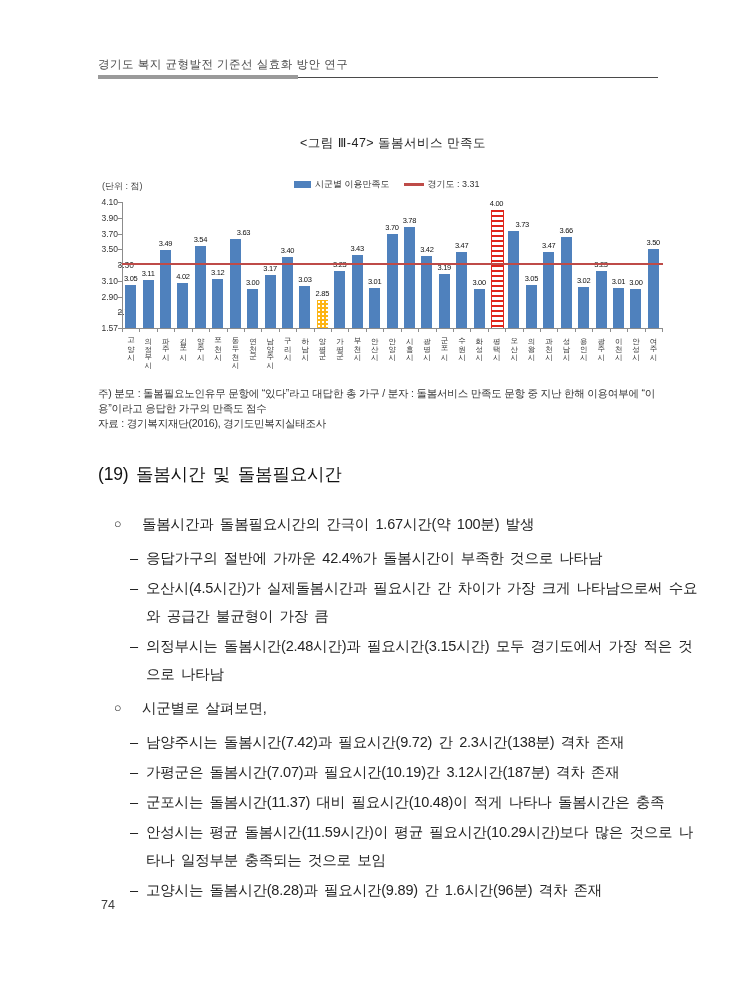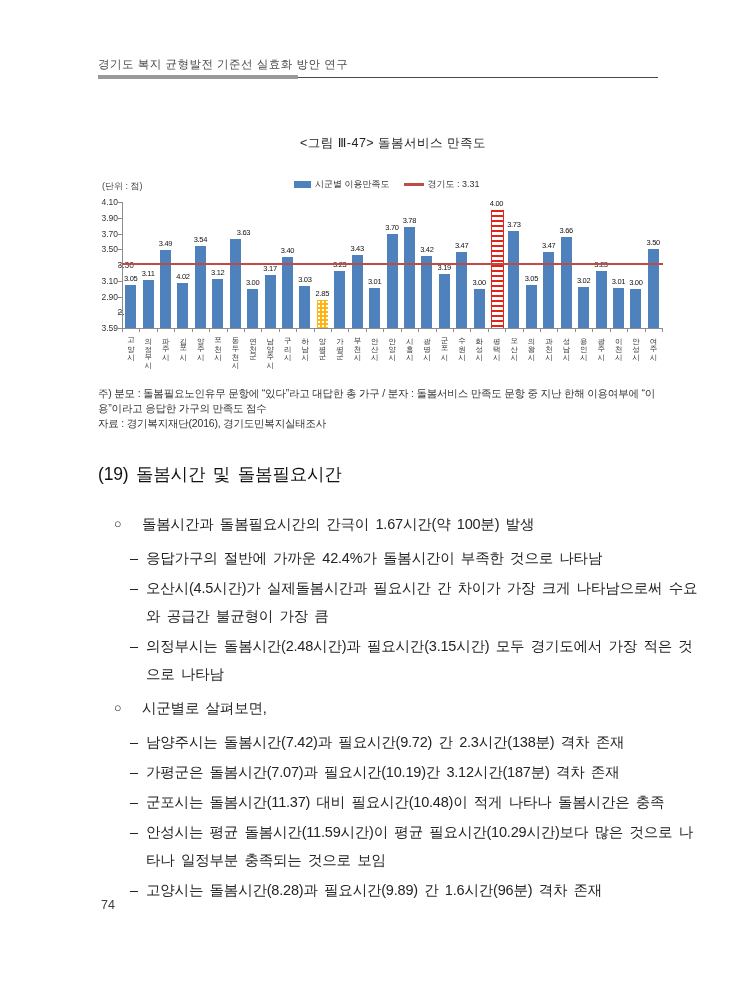--- a/index.html
+++ b/index.html
@@ -86,21 +86,21 @@
       <div class="ytick-label" style="left: 0px; top: 72.25px;">3.50</div>
       <div class="ytick-mark" style="left: 22px; top: 77.25px;"></div>
       <div class="ytick-label" style="left: 16px; top: 88px;">3.30</div>
       <div class="ytick-mark" style="left: 22px; top: 93px;"></div>
       <div class="ytick-label" style="left: 0px; top: 103.75px;">3.10</div>
       <div class="ytick-mark" style="left: 22px; top: 108.75px;"></div>
       <div class="ytick-label" style="left: 0px; top: 119.5px;">2.90</div>
       <div class="ytick-mark" style="left: 22px; top: 124.5px;"></div>
       <div class="ytick-label" style="left: 16px; top: 135.25px;">2.70</div>
       <div class="ytick-mark" style="left: 22px; top: 140.25px;"></div>
-      <div class="ytick-label" style="left: 0px; top: 151px;">3.59</div>
+      <div class="ytick-label" style="left: 0px; top: 151px;">1.57</div>
       <div class="ytick-mark" style="left: 22px; top: 156px;"></div>
       <div class="xtick-mark" style="left: 26px; top: 157px;"></div>
       <div class="xtick-mark" style="left: 43.4194px; top: 157px;"></div>
       <div class="xtick-mark" style="left: 60.8387px; top: 157px;"></div>
       <div class="xtick-mark" style="left: 78.2581px; top: 157px;"></div>
       <div class="xtick-mark" style="left: 95.6774px; top: 157px;"></div>
       <div class="xtick-mark" style="left: 113.097px; top: 157px;"></div>
       <div class="xtick-mark" style="left: 130.516px; top: 157px;"></div>
       <div class="xtick-mark" style="left: 147.935px; top: 157px;"></div>
       <div class="xtick-mark" style="left: 165.355px; top: 157px;"></div>
@@ -231,21 +231,21 @@
       <div class="bar-value" style="left: 368.097px; top: 105.625px;">3.00</div>
       <div class="xcat" style="left: 374.387px; top: 160px; width: 17.4194px;">
         <span>화성시</span>
       </div>
       <div class="bar striped" style="left: 395.016px; top: 37.875px; width: 11px; height: 118.125px;"></div>
       <div class="bar-value" style="left: 385.516px; top: 26.875px;">4.00</div>
       <div class="xcat" style="left: 391.806px; top: 160px; width: 17.4194px;">
         <span>평택시</span>
       </div>
       <div class="bar" style="left: 412.435px; top: 59.1375px; width: 11px; height: 96.8625px;"></div>
-      <div class="bar-value" style="left: 402.935px; top: 48.1375px;">3.73</div>
+      <div class="bar-value" style="left: 402.935px; top: 48.1375px; text-align: right;">3.73</div>
       <div class="xcat" style="left: 409.226px; top: 160px; width: 17.4194px;">
         <span>오산시</span>
       </div>
       <div class="bar" style="left: 429.855px; top: 112.688px; width: 11px; height: 43.3125px;"></div>
       <div class="bar-value" style="left: 420.355px; top: 101.688px;">3.05</div>
       <div class="xcat" style="left: 426.645px; top: 160px; width: 17.4194px;">
         <span>의왕시</span>
       </div>
       <div class="bar" style="left: 447.274px; top: 79.6125px; width: 11px; height: 76.3875px;"></div>
       <div class="bar-value" style="left: 437.774px; top: 68.6125px;">3.47</div>

